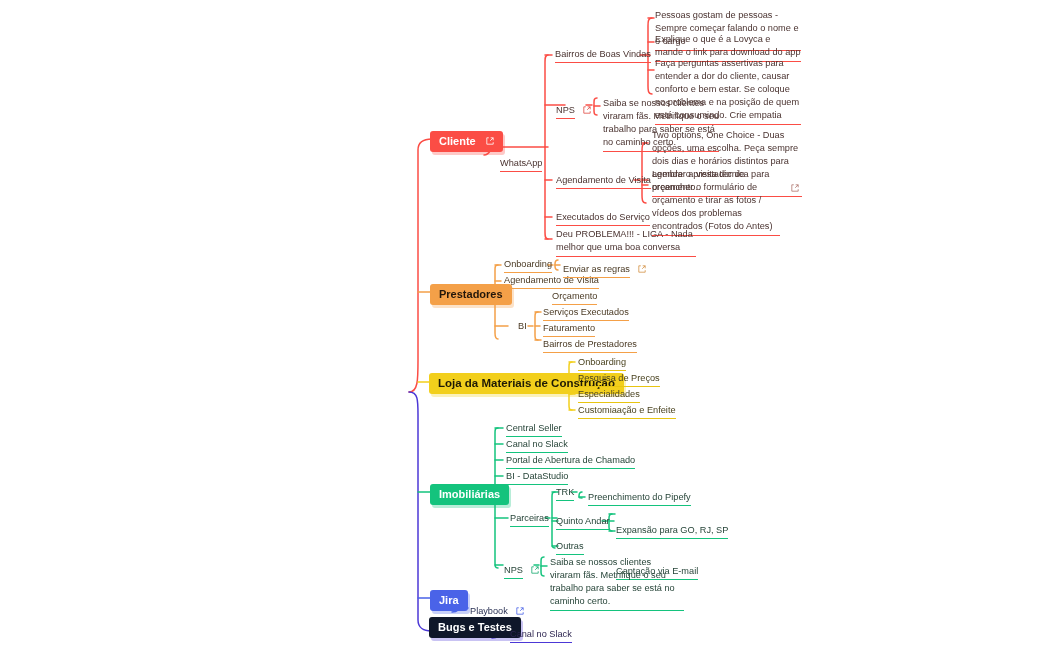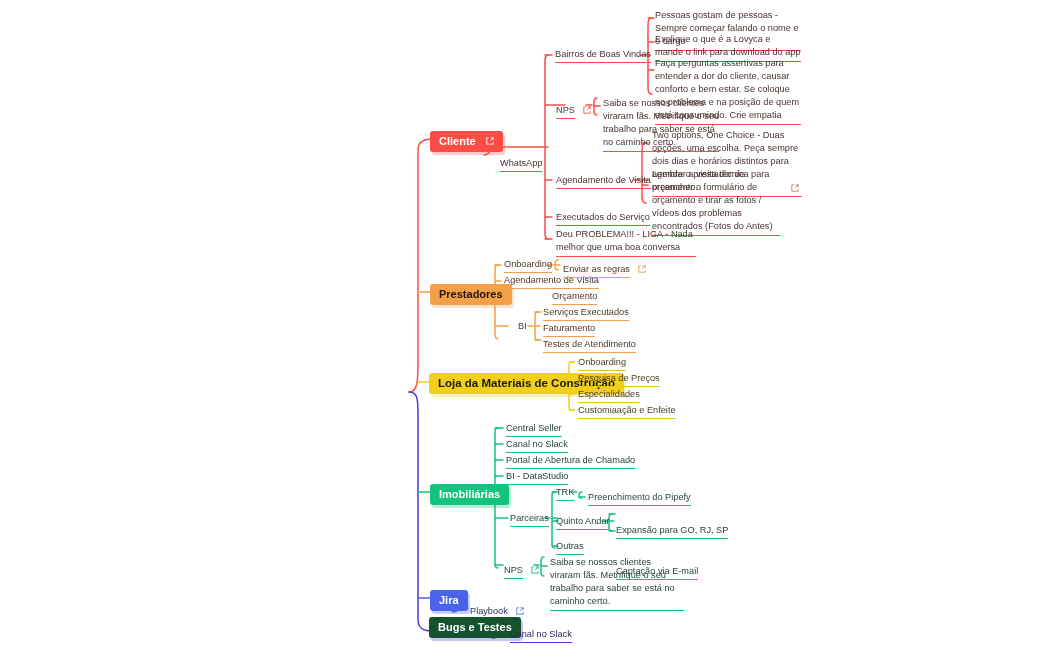--- a/index.html
+++ b/index.html
@@ -37,21 +37,21 @@
     display:inline-flex;
     align-items:center;
     gap:6px;
   }
   .chip.red{background:#fb4d45;color:#ffffff;box-shadow:2px 3px 0 rgba(251,77,69,.30);}
   .chip.orange{background:#f4a048;color:#23160a;box-shadow:2px 3px 0 rgba(244,160,72,.30);}
   .chip.yellow{background:#f2cf1c;color:#1e1a05;box-shadow:2px 3px 0 rgba(242,207,28,.30);font-size:11.5px;}
   .chip.green{background:#15c island;}
   .chip.green{background:#14c37d;color:#ffffff;box-shadow:2px 3px 0 rgba(20,195,125,.30);}
   .chip.blue{background:#4a63e8;color:#ffffff;box-shadow:2px 3px 0 rgba(74,99,232,.30);}
-  .chip.purple{background:#14532d;color:#ffffff;box-shadow:2px 3px 0 rgba(76,56,214,.30);}
+  .chip.purple{background:#0f172a;color:#ffffff;box-shadow:2px 3px 0 rgba(76,56,214,.30);}
 
   
   .leaf{
     font-size:9.2px;
     line-height:1.35;
     color:#3b3b3b;
     padding-bottom:2px;
     border-bottom:1.6px solid #999;
     display:inline-block;
   }
@@ -238,21 +238,21 @@
   <div class="node" style="left:563px;top:258px;">
     <span class="leaf o">Enviar as regras</span>
     <span class="lnk"><svg width="8" height="8" viewBox="0 0 10 10">
           <path d="M3.5 1H1v8h8V6.5" fill="none" stroke="#d49245" stroke-width="1"></path>
           <path d="M5.8 1H9v3.2M9 1L5.2 4.8" fill="none" stroke="#d49245" stroke-width="1"></path>
         </svg></span>
   </div>
 
   <div class="node leaf o" style="left:543px;top:306px;">Serviços Executados</div>
   <div class="node leaf o" style="left:543px;top:322px;">Faturamento</div>
-  <div class="node leaf o" style="left:543px;top:338px;">Testes de Atendimento</div>
+  <div class="node leaf o" style="left:543px;top:338px;">Bairros de Prestadores</div>
 
   <div class="node chip yellow" style="left:429px;top:373px;">
     <span>Loja da Materiais de Construção</span>
   </div>
 
   <div class="node leaf y" style="left:578px;top:356px;">Onboarding</div>
   <div class="node leaf y" style="left:578px;top:372px;">Pesquisa de Preços</div>
   <div class="node leaf y" style="left:578px;top:388px;">Especialidades</div>
   <div class="node leaf y" style="left:578px;top:404px;">Customiaação e Enfeite</div>
 

